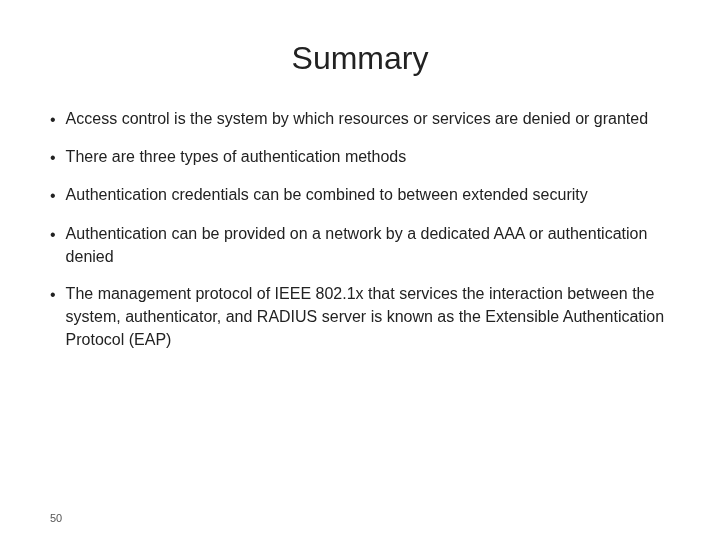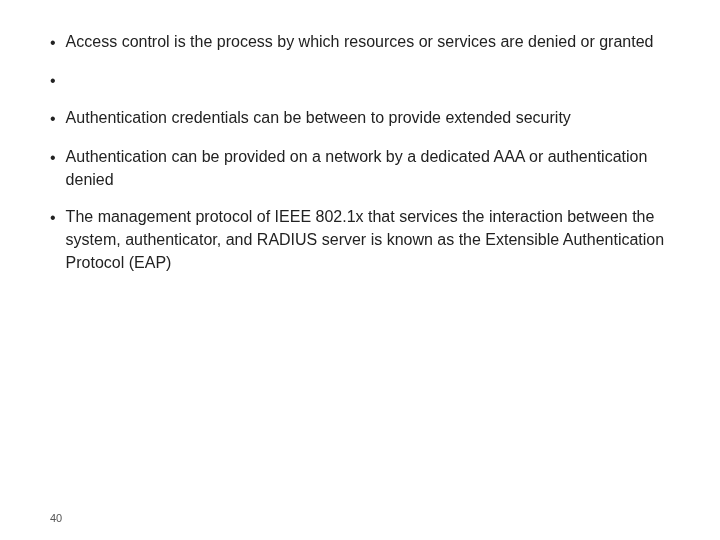--- a/index.html
+++ b/index.html
@@ -76,39 +76,41 @@
 
     .footer-right {
       font-size: 11px;
       color: #555555;
     }
   </style>
 </head>
 <body>
 
 <div class="slide-container">
+  <h1 class="slide-title">Summary</h1>
 
   <ul class="bullet-list">
     <li>
       <span class="bullet">•</span>
-      <span>Access control is the process by which resources or services are denied or granted</span>
+      <span>Access control is the system by which resources or services are denied or granted</span>
     </li>
     <li>
       <span class="bullet">•</span>
+      <span>There are three types of authentication methods</span>
     </li>
     <li>
       <span class="bullet">•</span>
-      <span>Authentication credentials can be between to provide extended security</span>
+      <span>Authentication credentials can be combined to between extended security</span>
     </li>
     <li>
       <span class="bullet">•</span>
       <span>Authentication can be provided on a network by a dedicated AAA or authentication denied</span>
     </li>
     <li>
       <span class="bullet">•</span>
       <span>The management protocol of IEEE 802.1x that services the interaction between the system, authenticator, and RADIUS server is known as the Extensible Authentication Protocol (EAP)</span>
     </li>
   </ul>
 
   <div class="slide-footer">
-    <span class="footer-right">40</span>
+    <span class="footer-right">50</span>
   </div>
 </div>
 
 </body></html>

